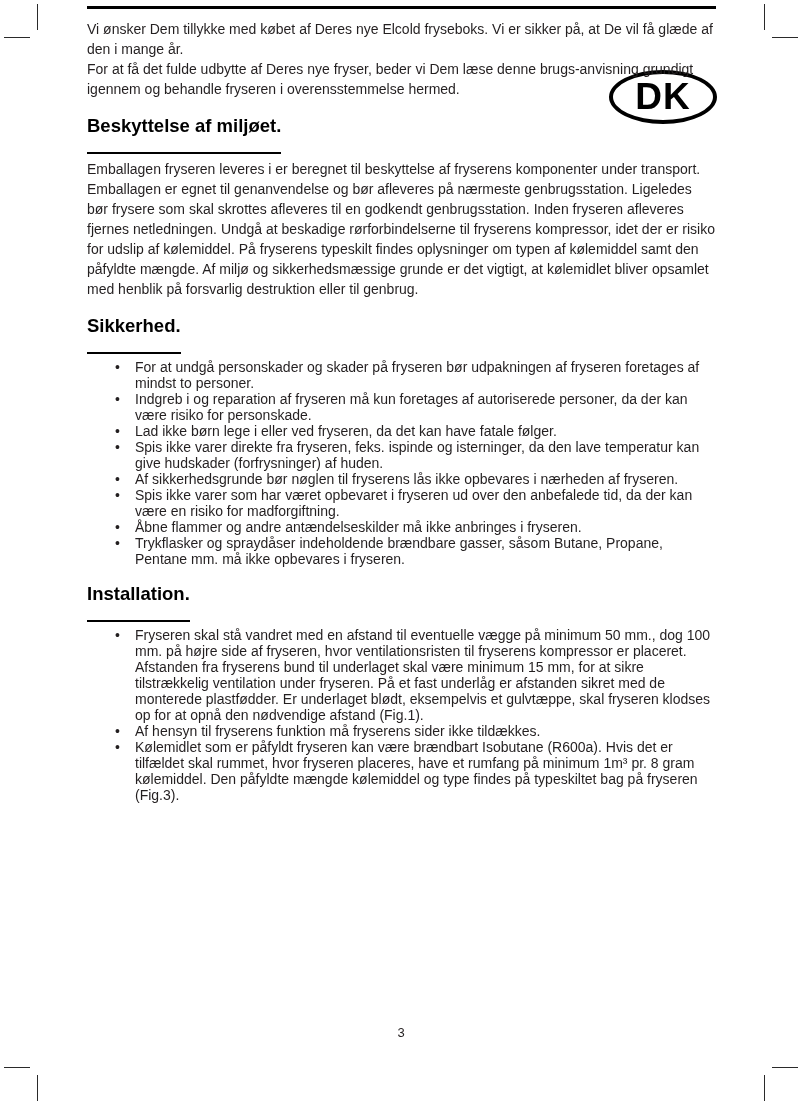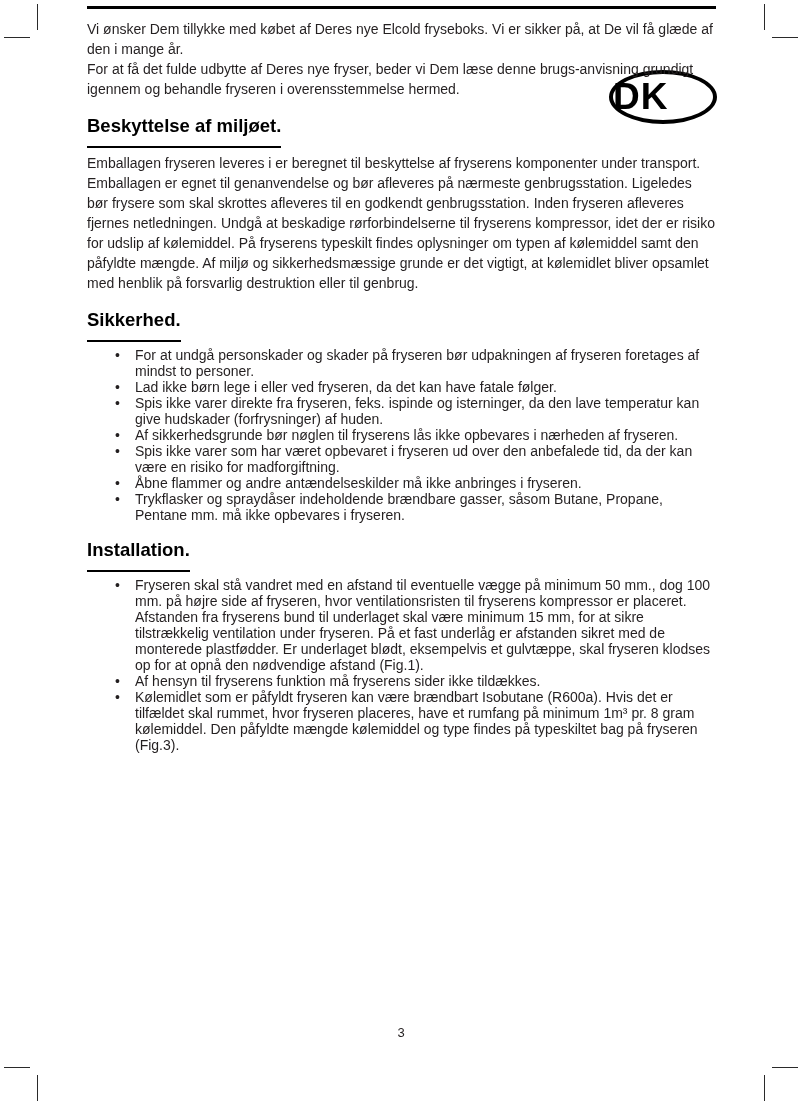--- a/index.html
+++ b/index.html
@@ -29,20 +29,21 @@
   .dk-badge {
     position: absolute;
     top: 70px;
     right: 85px;
     width: 108px;
     height: 54px;
     border: 4px solid #000;
     border-radius: 50%;
     display: flex;
     align-items: center;
+    justify-content: center;
     font-size: 37px;
     font-weight: bold;
     letter-spacing: 1px;
     color: #000;
   }
   
   .content {
     position: absolute;
     left: 87px;
     top: 0;
@@ -64,21 +65,21 @@
   p { margin: 0; font-size: 14px; line-height: 20px; }
   h2.sec {
     margin: 16px 0 5px 0;
     font-size: 18.5px;
     font-weight: bold;
     color: #000;
   }
   h2.sec .u {
     display: inline-block;
     border-bottom: 2.5px solid #000;
-    padding-bottom: 9px;
+    padding-bottom: 15px;
   }
   ul.bullets {
     margin: 0;
     padding: 0;
     list-style: none;
   }
   ul.bullets li {
     position: relative;
     padding-left: 48px;
     font-size: 14px;
@@ -130,20 +131,21 @@
     <h2 class="sec">
       <span class="u">Beskyttelse af miljøet.</span>
     </h2>
     <p>Emballagen fryseren leveres i er beregnet til beskyttelse af fryserens komponenter under transport. Emballagen er egnet til genanvendelse og bør afleveres på nærmeste genbrugsstation. Ligeledes bør frysere som skal skrottes afleveres til en godkendt genbrugsstation. Inden fryseren afleveres fjernes netledningen. Undgå at beskadige rørforbindelserne til fryserens kompressor, idet der er risiko for udslip af kølemiddel. På fryserens typeskilt findes oplysninger om typen af kølemiddel samt den påfyldte mængde. Af miljø og sikkerhedsmæssige grunde er det vigtigt, at kølemidlet bliver opsamlet med henblik på forsvarlig destruktion eller til genbrug.</p>
 
     <h2 class="sec">
       <span class="u">Sikkerhed.</span>
     </h2>
     <ul class="bullets">
       <li>For at undgå personskader og skader på fryseren bør udpakningen af fryseren foretages af mindst to personer.</li>
+      <li>Indgreb i og reparation af fryseren må kun foretages af autoriserede personer, da der kan være risiko for personskade.</li>
       <li>Lad ikke børn lege i eller ved fryseren, da det kan have fatale følger.</li>
       <li>Spis ikke varer direkte fra fryseren, feks. ispinde og isterninger, da den lave temperatur kan give hudskader (forfrysninger) af huden.</li>
       <li>Af sikkerhedsgrunde bør nøglen til fryserens lås ikke opbevares i nærheden af fryseren.</li>
       <li>Spis ikke varer som har været opbevaret i fryseren ud over den anbefalede tid, da der kan være en risiko for madforgiftning.</li>
       <li>Åbne flammer og andre antændelseskilder må ikke anbringes i fryseren.</li>
       <li>Trykflasker og spraydåser indeholdende brændbare gasser, såsom Butane, Propane, Pentane mm. må ikke opbevares i fryseren.</li>
     </ul>
 
     <h2 class="sec">
       <span class="u">Installation.</span>

